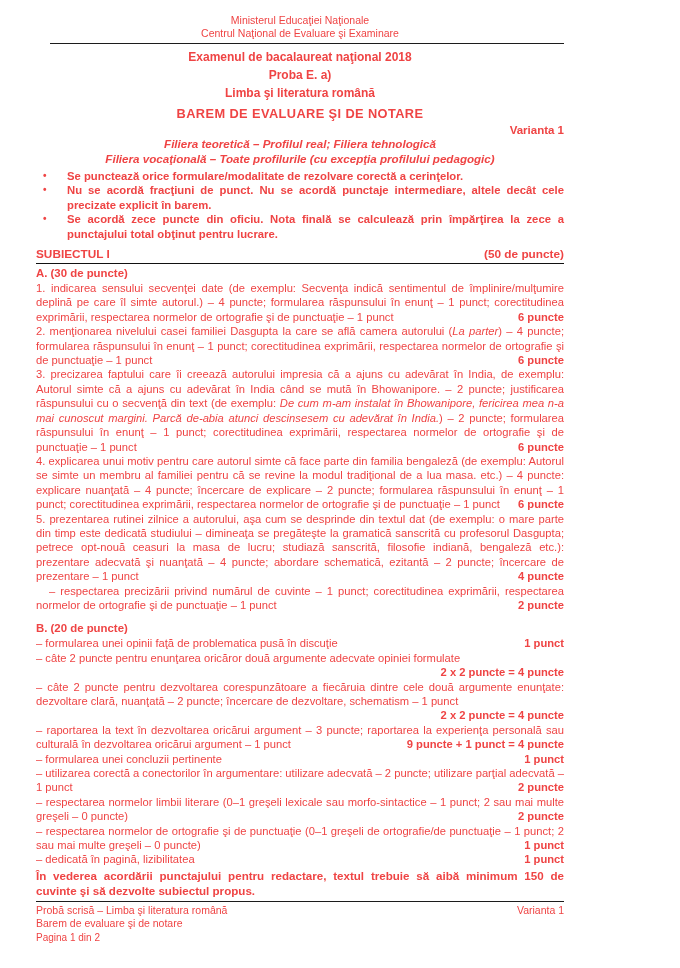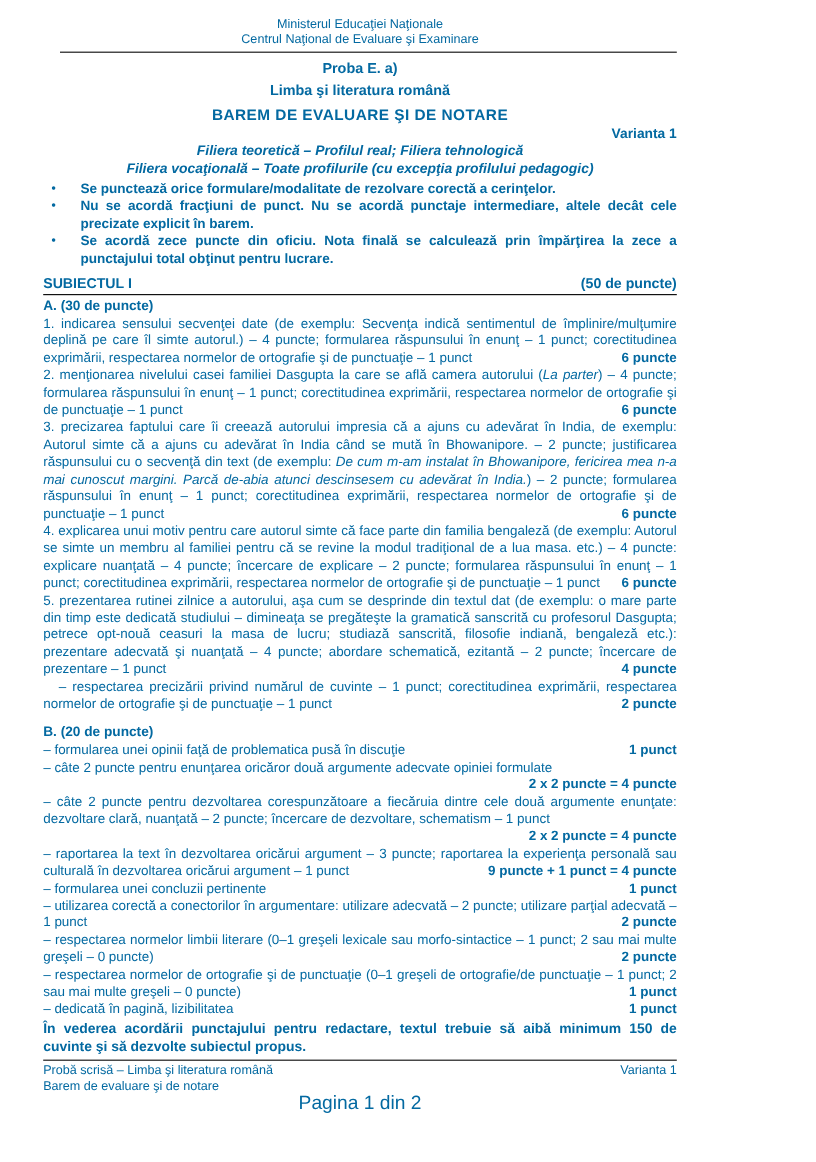--- a/index.html
+++ b/index.html
@@ -1,19 +1,19 @@
 <!DOCTYPE html>
 <html><head>
 <meta charset="utf-8">
 <style>
   html,body { margin:0; padding:0; background:#ffffff; }
   .page {
     width:596px; height:968px; box-sizing:border-box;
     padding:14px 32px 1px 36px;
-    background:#ffffff; color:#0369a1;
+    background:#ffffff; color:#ef4444;
     font-family:"Liberation Sans","DejaVu Sans",sans-serif;
     overflow:hidden; position:relative;
   }
   .org { text-align:center; font-size:10.5px; line-height:13px; }
   .header-rule { border:0; border-top:1.8px solid #1c1c1c; margin:3px 0 4px 14px; }
   .h-exam { text-align:center; font-weight:bold; font-size:12px; line-height:18px; }
   .h-barem { text-align:center; font-weight:bold; font-size:12.8px; letter-spacing:0.4px; line-height:18px; margin-top:3px; }
   .variant { text-align:right; font-weight:bold; font-size:11.5px; line-height:14px; }
   .filiera { font-weight:bold; font-style:italic; font-size:11.6px; line-height:14.5px;text-align:center; }
   .rules { margin-top:3px; }
@@ -27,31 +27,32 @@
   .item .score { float:right; font-weight:bold; padding-left:8px; }
   .item .it { font-style:italic; }
   .indent { text-indent:13px; }
   .score-line { text-align:right; font-weight:bold; font-size:11.2px; line-height:14.4px; }
   .gap-b { height:7px; }
   .note { font-weight:bold; font-size:11.6px; line-height:15px; text-align:justify; margin-top:1px; }
   .footer-rule { border:0; border-top:1.5px solid #1c1c1c; margin:3px 0 2px 0; }
   .f-row { display:flex; justify-content:space-between; font-size:10.5px; line-height:13.5px; }
   .f-line { font-size:10.5px; line-height:13.5px; }
   .f-italic { font-style:italic; font-size:10.2px; line-height:13.5px; }
-  .f-page { text-align:center; font-size:16px; line-height:13.5px; }
+  .f-page { text-align:left; font-size:10px; line-height:13.5px; }
 </style>
 </head>
 <body>
 
 <div class="page">
 
   <div class="org">Ministerul Educaţiei Naţionale</div>
   <div class="org">Centrul Naţional de Evaluare şi Examinare</div>
   <hr class="header-rule">
 
+  <div class="h-exam">Examenul de bacalaureat naţional 2018</div>
   <div class="h-exam">Proba E. a)</div>
   <div class="h-exam">Limba şi literatura română</div>
   <div class="h-barem">BAREM DE EVALUARE ŞI DE NOTARE</div>
   <div class="variant">Varianta 1</div>
   <div class="filiera">Filiera teoretică – Profilul real; Filiera tehnologică</div>
   <div class="filiera">Filiera vocaţională – Toate profilurile (cu excepţia profilului pedagogic)</div>
 
   <div class="rules">
     <div class="rule">
         <span class="bullet">•</span>

